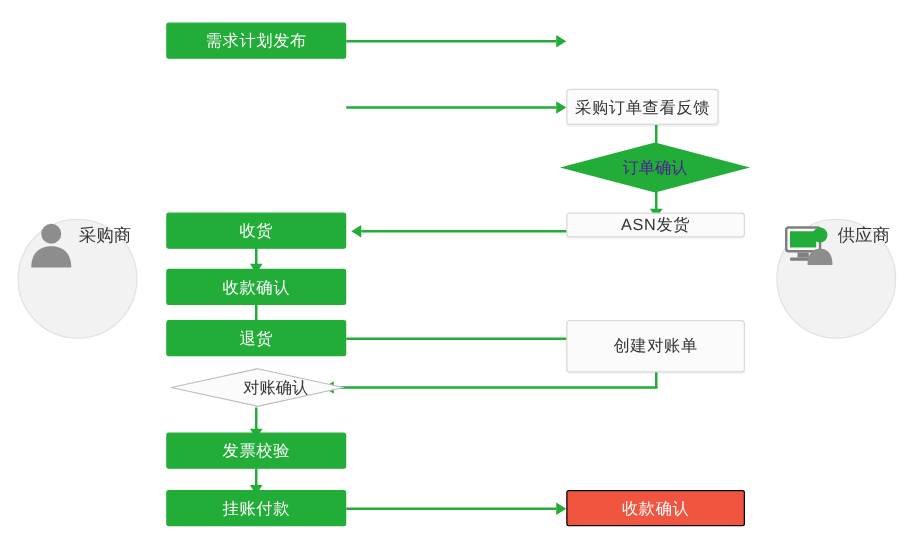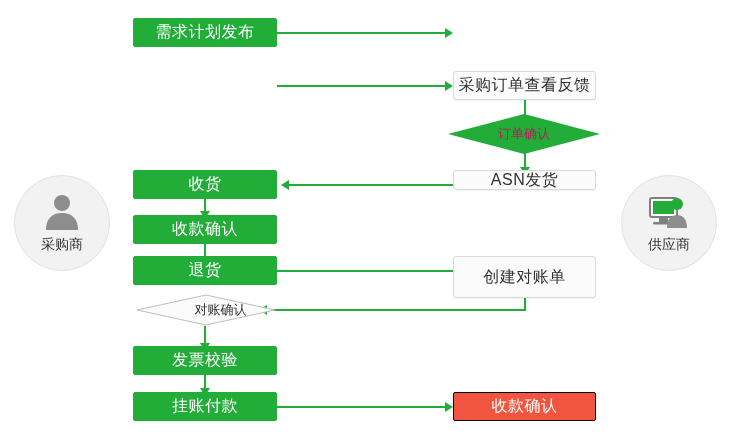--- a/index.html
+++ b/index.html
@@ -9,21 +9,21 @@
     font-family:"Liberation Sans","DejaVu Sans",sans-serif;
     overflow:hidden;
   }
   #stage{position:relative;width:731px;height:436px;}
 
   
   .node{
     position:absolute;
     box-sizing:border-box;
     display:flex;align-items:center;justify-content:center;
-    font-size:16px;
+    font-size:13px;
     letter-spacing:0.5px;
     white-space:nowrap;
   }
   .green{
     background:#22ac38;
     color:#ffffff;
     border:1px solid #22ac38;
     border-radius:2px;
   }
   .white{
@@ -46,41 +46,41 @@
     display:flex;align-items:center;justify-content:center;
     font-size:13px;
     white-space:nowrap;
   }
   .diamond .dshape{
     position:absolute;left:0;top:0;width:100%;height:100%;
   }
   .diamond .dlabel{
     position:relative;z-index:2;
   }
-  .diamond.green-d .dlabel{color:#be185d;}
+  .diamond.green-d .dlabel{color:#4c1d95;}
   .diamond.white-d .dlabel{color:#333333;margin-left:29px;}
 
   
   .line{position:absolute;background:#22ac38;}
   .hline{height:2px;}
   .vline{width:2px;}
   .arrow{position:absolute;width:0;height:0;}
   .arrow-r{border-top:5px solid transparent;border-bottom:5px solid transparent;border-left:8px solid #22ac38;}
   .arrow-l{border-top:5px solid transparent;border-bottom:5px solid transparent;border-right:8px solid #22ac38;}
   .arrow-d{border-left:5px solid transparent;border-right:5px solid transparent;border-top:8px solid #22ac38;}
 
   
   .actor{
     position:absolute;
     width:96px;height:96px;
     border-radius:50%;
     background:#f2f2f2;
     border:1px solid #e2e2e2;
-    display:flex;flex-direction:column;
-    align-items:center;justify-content:center;
+    display:flex;flex-direction:row;
+    justify-content:center;
     box-sizing:border-box;
   }
   .actor .alabel{
     font-size:14px;color:#333333;margin-top:4px;
   }
   .actor .aicon{
     width:44px;height:40px;display:block;
   }
 </style>
 </head>
@@ -122,21 +122,21 @@
 
   <div class="line hline" style="left:277px;top:406px;width:168px;"></div>
   <div class="arrow arrow-r" style="left:445px;top:402px;"></div>
 
   <div class="node green" style="left:133px;top:18px;width:144px;height:29px;">
     <span>需求计划发布</span>
   </div>
 
 
 
-  <div class="node white" style="left:453px;top:71px;width:143px;height:29px;">
+  <div class="node white" style="left:453px;top:71px;width:122px;height:29px;">
     <span>采购订单查看反馈</span>
   </div>
 
   <div class="diamond green-d" style="left:448px;top:114px;width:152px;height:40px;">
     <svg class="dshape" viewBox="0 0 152 40" preserveAspectRatio="none">
       <polygon points="76,0 152,20 76,40 0,20" fill="#22ac38"></polygon>
     </svg>
     <span class="dlabel">订单确认</span>
   </div>
 

